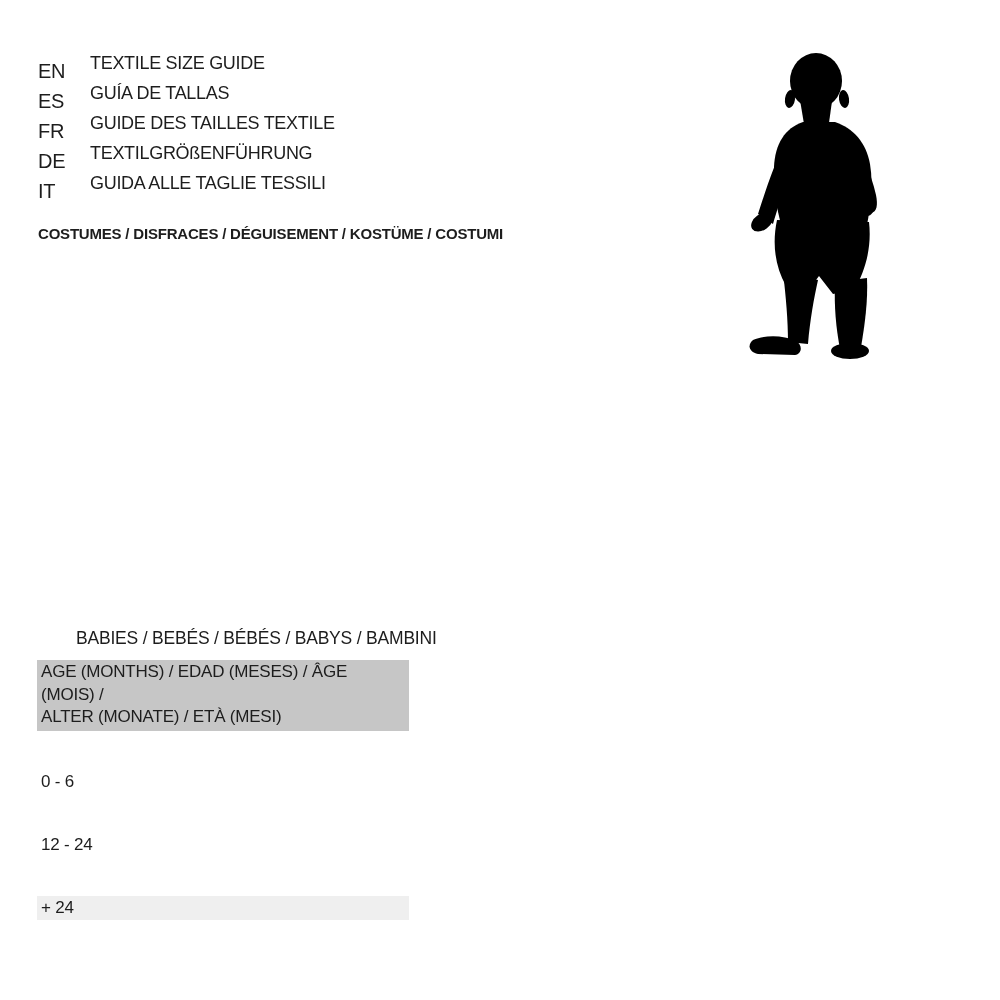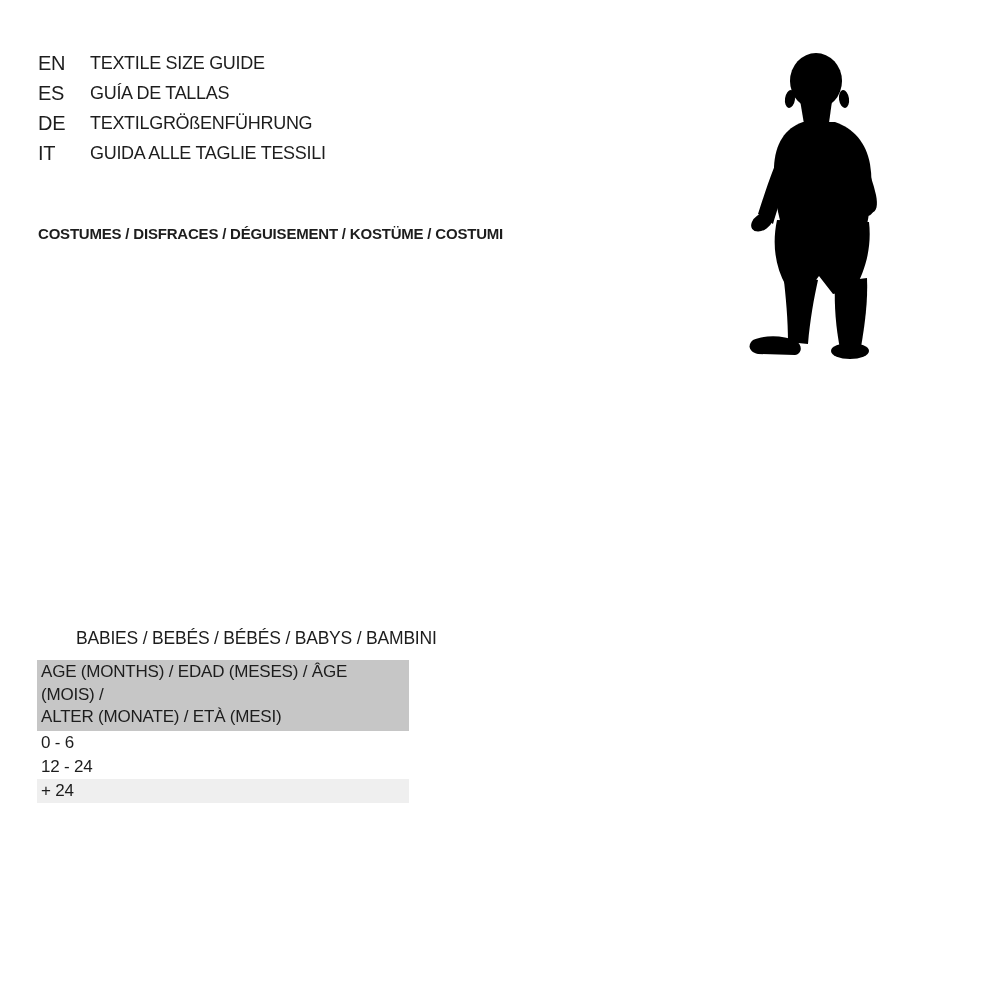--- a/index.html
+++ b/index.html
@@ -10,21 +10,21 @@
     font-family: "Liberation Sans", "DejaVu Sans", sans-serif;
     color: #1d1d1d;
     overflow: hidden;
   }
   .canvas { position: absolute; inset: 0; background: #ffffff; }
 
   
   .lang-list { position: absolute; left: 38px; top: 48px; }
   .lang-row { display: flex; height: 30px; line-height: 30px; }
   .lang-code {
-    width: 52px; font-size: 20px; font-weight: 500; letter-spacing: -0.3px;
+    width: 52px; font-size: 20px; font-weight: 500; letter-spacing: -0.3px; margin-top: 8px;
   }
   .lang-label { font-size: 18px; font-weight: 400; letter-spacing: -0.3px; }
 
   
   .category-title {
     position: absolute; left: 38px; top: 225px;
     font-size: 15px; font-weight: 700; letter-spacing: -0.2px;
     white-space: nowrap;
   }
 
@@ -50,36 +50,41 @@
     background: #c6c6c6;
     padding: 1px 4px 2px 4px;
     line-height: 22.5px;
     font-weight: 500;
   }
   .size-table .trow {
     height: 24px; line-height: 24px;
     padding-left: 4px;
     background: #ffffff;
     font-weight: 500;
+    margin-top: 39px;
   }
   .size-table .trow.alt { background: #efefef; }
 </style>
 </head>
 <body>
 
 <div class="canvas">
 
   <div class="lang-list">
     <div class="lang-row">
       <span class="lang-code">EN</span>
       <span class="lang-label">TEXTILE SIZE GUIDE</span>
     </div>
     <div class="lang-row">
       <span class="lang-code">ES</span>
       <span class="lang-label">GUÍA DE TALLAS</span>
+    </div>
+    <div class="lang-row">
+      <span class="lang-code">FR</span>
+      <span class="lang-label">GUIDE DES TAILLES TEXTILE</span>
     </div>
     <div class="lang-row">
       <span class="lang-code">DE</span>
       <span class="lang-label">TEXTILGRÖßENFÜHRUNG</span>
     </div>
     <div class="lang-row">
       <span class="lang-code">IT</span>
       <span class="lang-label">GUIDA ALLE TAGLIE TESSILI</span>
     </div>
   </div>

